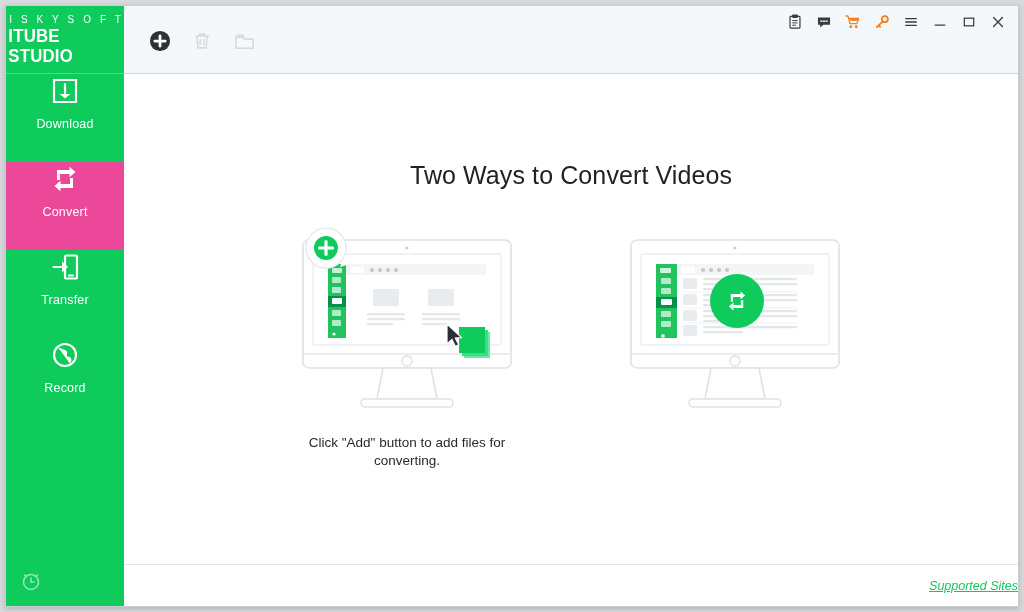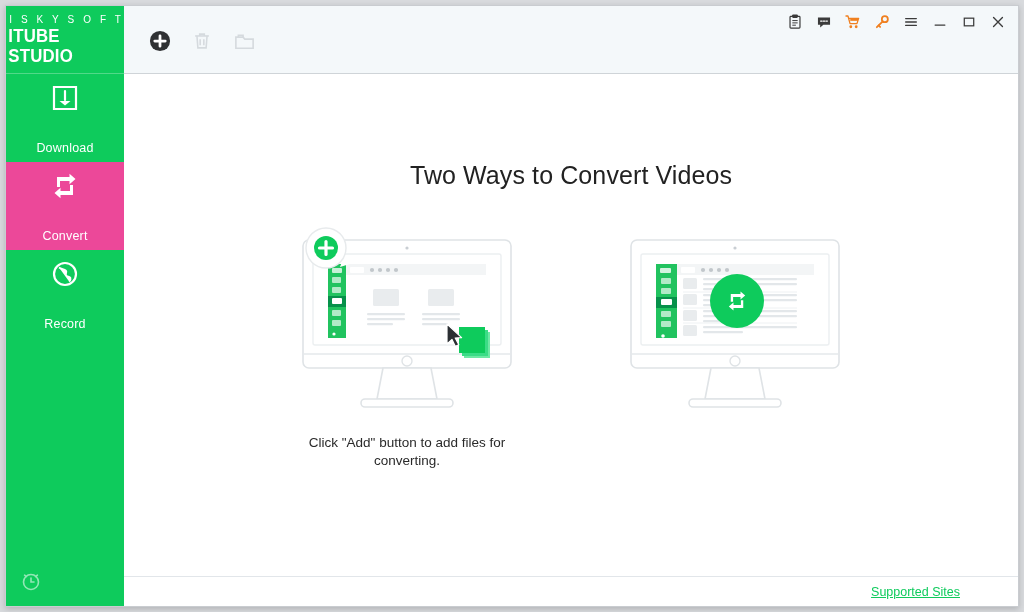--- a/index.html
+++ b/index.html
@@ -53,23 +53,22 @@
     line-height: 20px;
     font-family: "Liberation Sans", sans-serif;
     transform: scaleX(0.96);
   }
   .nav { display: flex; flex-direction: column; }
   .nav-item {
     height: 88px;
     display: flex;
     flex-direction: column;
     align-items: center;
-    justify-content: center;
     cursor: pointer;
-    gap: 26px;
+    gap: 9px;
   }
   .nav-item.active { background: #ec4899; }
   .nav-label {
     color: #ffffff;
     font-size: 12.5px;
     letter-spacing: 0.2px;
   }
   .nav-ico { width: 34px; height: 34px; display:block; }
   .clock-ico {
     position: absolute;
@@ -155,27 +154,27 @@
     margin-top: 18px;
     font-size: 13.5px;
     color: #2a2a2a;
     text-align: center;
     line-height: 18px;
     width: 230px;
   }
 
   
   #footer {
-    height: 30px;
+    height: 42px;
     border-top: 1px solid #e2e6ea;
     background: #ffffff;
     display: flex;
     align-items: center;
     justify-content: flex-end;
-    padding-right: 58px;
+    font-style: italic;
   }
   #supported-sites {
     color: #0ECB5C;
     font-size: 12.5px;
     text-decoration: underline;
     cursor: pointer;
   }
 </style>
 </head>
 <body>
@@ -206,20 +205,31 @@
       <div class="nav-item active">
         <span class="nav-ico">
           <svg viewBox="0 0 34 34" width="34" height="34" fill="#ffffff">
             <path d="M9 8 h12.5 v-3.2 l6 5.2 -6 5.2 v-3.2 h-9.5 v6 h-3 z"></path>
             <path d="M25 26 h-12.5 v3.2 l-6 -5.2 6 -5.2 v3.2 h9.5 v-6 h3 z"></path>
           </svg>
         </span>
         <span class="nav-label">Convert</span>
       </div>
 
+      <div class="nav-item">
+        <span class="nav-ico">
+          <svg viewBox="0 0 34 34" width="34" height="34" fill="none" stroke="#ffffff" stroke-width="2.2">
+            <rect x="17" y="5.5" width="12" height="23" rx="1.6"></rect>
+            <path d="M21 25.5 h4" stroke-linecap="round"></path>
+            <path d="M5.5 17 h12.5" stroke-linecap="round"></path>
+            <path d="M14 11.5 l6 5.5 -6 5.5 z" fill="#ffffff" stroke="none"></path>
+          </svg>
+        </span>
+        <span class="nav-label">Transfer</span>
+      </div>
 
       <div class="nav-item">
         <span class="nav-ico">
           <svg viewBox="0 0 34 34" width="34" height="34" fill="none" stroke="#ffffff" stroke-width="2.2">
             <circle cx="17" cy="17" r="11"></circle>
             <path d="M11 10.5 c3 2 5 1 7 3 c1.5 1.6 -1 3.2 0.3 5 c1.2 1.7 3.4 0.5 4.2 2.4 c0.5 1.2 -0.2 2.6 -1.2 3.8" fill="#ffffff" stroke="#ffffff" stroke-width="1.6" stroke-linejoin="round"></path>
           </svg>
         </span>
         <span class="nav-label">Record</span>
       </div>

